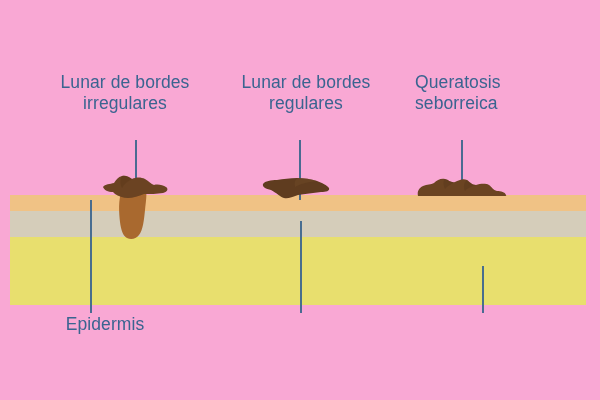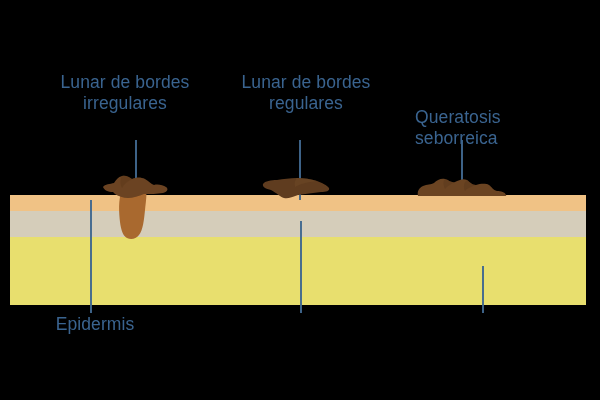--- a/index.html
+++ b/index.html
@@ -11,21 +11,21 @@
     width: 600px;
     height: 400px;
     background: #ffffff;
     font-family: "Liberation Sans", sans-serif;
     overflow: hidden;
   }
   #diagram {
     position: relative;
     width: 600px;
     height: 400px;
-    background: #000000;
+    background: #f9a8d4;
   }
   #skin-svg {
     position: absolute;
     left: 0;
     top: 0;
     width: 600px;
     height: 400px;
     display: block;
   }
   .label {
@@ -36,24 +36,24 @@
     letter-spacing: 0.1px;
     white-space: pre-line;
     user-select: none;
   }
   .label.center { text-align: center; }
   .label.left   { text-align: left; }
 
   
   #label-lesion-0 { left: 30px;  top: 72px;  width: 190px; }
   #label-lesion-1 { left: 216px; top: 72px;  width: 180px; }
-  #label-lesion-2 { left: 415px; top: 72px;  width: 170px; margin-top: 35px; }
+  #label-lesion-2 { left: 415px; top: 72px;  width: 170px; }
 
   
-  #label-layer-0 { left: 10px;  top: 314px; width: 170px; }
+  #label-layer-0 { left: 20px;  top: 314px; width: 170px; }
   #label-layer-1 { left: 230px; top: 314px; width: 145px; }
   #label-layer-2 { left: 400px; top: 314px; width: 172px; }
 </style>
 </head>
 <body>
 
 <div id="diagram">
 
   <svg id="skin-svg" viewBox="0 0 600 400">
 

